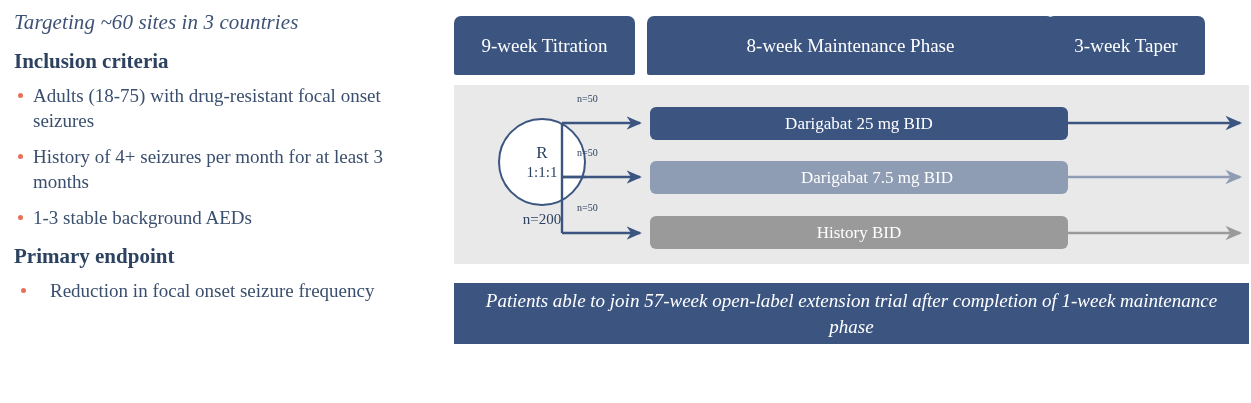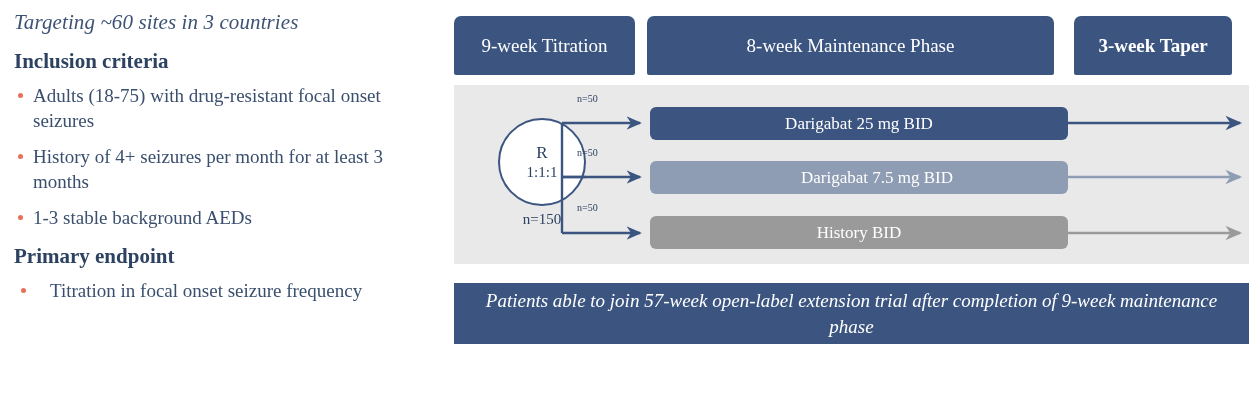--- a/index.html
+++ b/index.html
@@ -85,21 +85,21 @@
     color: #ffffff;
     font-size: 19px;
     display: flex;
     align-items: center;
     justify-content: center;
     text-align: center;
     box-sizing: border-box;
   }
   #hdr-titration   { left: 2px;   width: 181px; }
   #hdr-maintenance { left: 195px; width: 407px; }
-  #hdr-taper       { left: 622px; width: 158px; font-weight: bold; }
+  #hdr-taper       { left: 595px; width: 158px; }
 
   .panel {
     position: absolute;
     left: 2px;
     top: 85px;
     width: 795px;
     height: 179px;
     background: #e9e9e9;
   }
 
@@ -216,38 +216,38 @@
       <span class="bullet-dot"></span>
       <span>1-3 stable background AEDs</span>
     </li>
   </ul>
 
   <div class="section-head">Primary endpoint</div>
 
   <ul class="bullet-list endpoint-list">
     <li class="bullet-item">
       <span class="bullet-dot"></span>
-      <span>Titration in focal onset seizure frequency</span>
+      <span>Reduction in focal onset seizure frequency</span>
     </li>
   </ul>
 </div>
 
 <div class="diagram">
 
   <div class="phase-header" id="hdr-titration">9-week Titration</div>
   <div class="phase-header" id="hdr-maintenance">8-week Maintenance Phase</div>
   <div class="phase-header" id="hdr-taper">3-week Taper</div>
 
   <div class="panel">
 
     <div class="rand-circle">
       <div class="rand-r">R</div>
       <div class="rand-ratio">1:1:1</div>
     </div>
-    <div class="rand-total">n=150</div>
+    <div class="rand-total">n=200</div>
 
     <svg class="connector-svg" viewBox="0 0 795 179" preserveAspectRatio="none">
       <defs>
         <marker id="ah-navy" markerWidth="7" markerHeight="7" refX="5.6" refY="3.2" orient="auto" markerUnits="strokeWidth">
           <path d="M0,0.4 L6.4,3.2 L0,6 L1.9,3.2 Z" fill="#3b5580"></path>
         </marker>
         <marker id="ah-steel" markerWidth="7" markerHeight="7" refX="5.6" refY="3.2" orient="auto" markerUnits="strokeWidth">
           <path d="M0,0.4 L6.4,3.2 L0,6 L1.9,3.2 Z" fill="#8e9db4"></path>
         </marker>
         <marker id="ah-gray" markerWidth="7" markerHeight="7" refX="5.6" refY="3.2" orient="auto" markerUnits="strokeWidth">
@@ -270,14 +270,14 @@
 
     <div class="n-label" id="n-label-0">n=50</div>
     <div class="n-label" id="n-label-1">n=50</div>
     <div class="n-label" id="n-label-2">n=50</div>
 
     <div class="arm-bar" id="arm-bar-0" style="background: rgb(59, 85, 128);">Darigabat 25 mg BID</div>
     <div class="arm-bar" id="arm-bar-1" style="background: rgb(142, 157, 180); padding-left: 36px;">Darigabat 7.5 mg BID</div>
     <div class="arm-bar" id="arm-bar-2" style="background: rgb(154, 154, 154);">History BID</div>
   </div>
 
-  <div class="footer-banner">Patients able to join 57-week open-label extension trial after completion of 9-week maintenance phase</div>
+  <div class="footer-banner">Patients able to join 57-week open-label extension trial after completion of 1-week maintenance phase</div>
 </div>
 
 </body></html>

